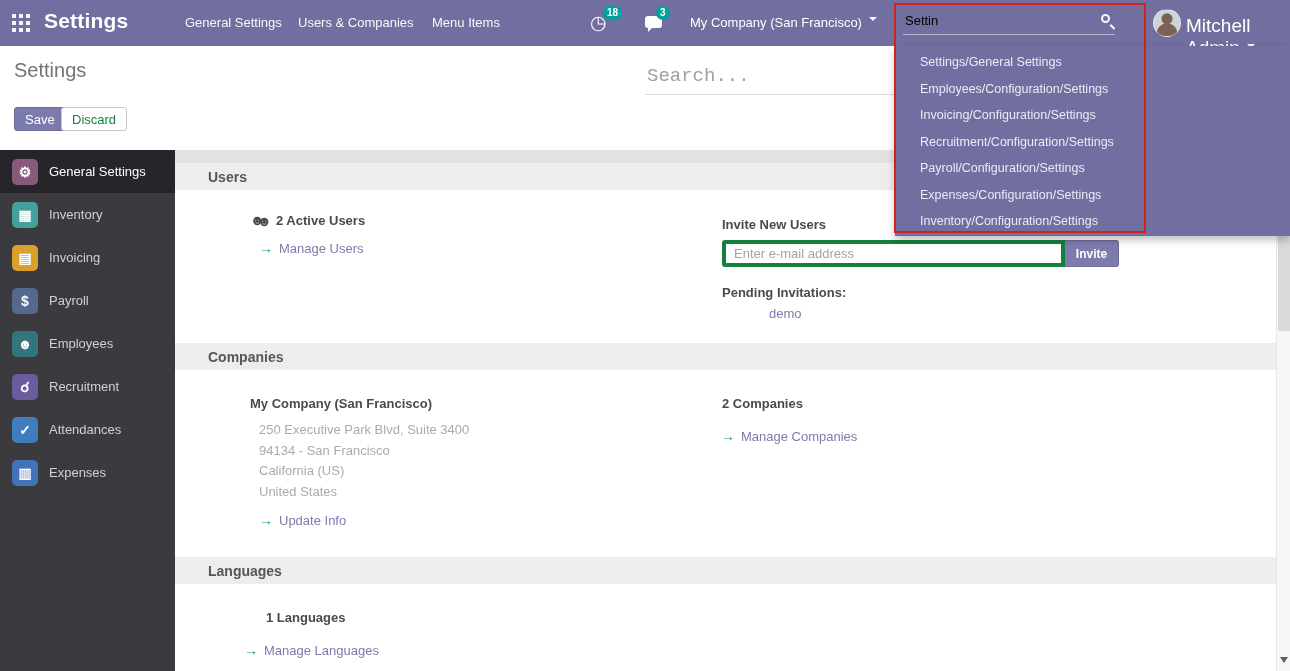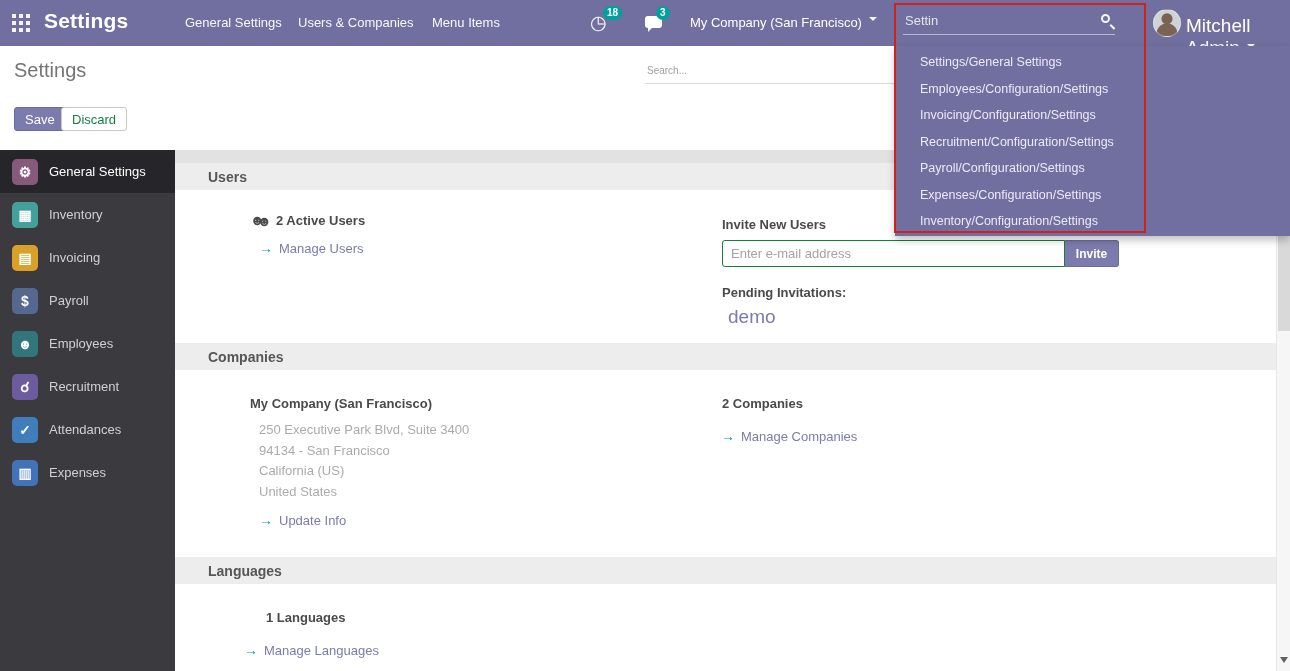--- a/index.html
+++ b/index.html
@@ -31,21 +31,21 @@
   .caret-down { display:inline-block; margin-left:7px; vertical-align:2px;
                 border:4px solid transparent; border-top-color:rgba(255,255,255,.95); }
   .avatar { position:absolute; left:1153px; top:9px; width:28px; height:28px; border-radius:50%; cursor:pointer;
             background: radial-gradient(circle at 50% 34%, #7a6353 0 5px, transparent 6px),
                         radial-gradient(circle at 50% 92%, #7a6353 0 10px, transparent 11px),
                         #cfd3d8; border:1px solid rgba(255,255,255,.35); }
 
   
   .nav-search { position:absolute; left:903px; top:7px; width:212px; height:28px; }
   .nav-search input { width:100%; height:100%; background:transparent; border:none; outline:none;
-                      border-bottom:1px solid rgba(255,255,255,.5); color:#e5e5e5; font-size:13px; padding:2px 26px 2px 2px;
+                      border-bottom:1px solid rgba(255,255,255,.5); color:#000000; font-size:13px; padding:2px 26px 2px 2px;
                       font-family:"Liberation Sans", sans-serif; }
   .magnifier-icon { position:absolute; right:5px; top:7px; width:9px; height:9px;
                     border:2px solid rgba(255,255,255,.95); border-radius:50%; cursor:pointer; }
   .magnifier-icon::after { content:""; position:absolute; left:8px; top:8px; width:6px; height:2px;
                            background:rgba(255,255,255,.95); transform:rotate(45deg); transform-origin:0 0; }
 
   
   .search-panel { position:absolute; left:895px; top:46px; width:395px; height:190px;
                   background:#706f9f; z-index:20; box-shadow:0 4px 8px rgba(0,0,0,.25); }
   .sugg { display:block; height:26.5px; line-height:26.5px; padding-left:25px;
@@ -53,21 +53,21 @@
   .search-panel .list { padding-top:3px; }
 
   .annotation-box { position:absolute; left:894px; top:3px; width:252px; height:230px;
                     border:2px solid #d0211c; z-index:30; pointer-events:none; }
 
   
   .control-panel { position:absolute; left:0; top:46px; width:1290px; height:104px; background:#fff; }
   .cp-title { position:absolute; left:14px; top:13px; font-size:20px; font-weight:500; color:#757575; }
   .cp-search { position:absolute; left:645px; top:12px; width:250px; }
   .cp-search input { width:100%; border:none; outline:none; border-bottom:1px solid #dcdcdc;
-                     font-size:10px; padding:7px 2px; color:#15803d; font-family:Liberation Sans, sans-serif; }
+                     font-size:19px; padding:7px 2px; color:#15803d; font-family:Liberation Mono, monospace; }
   .cp-search input::placeholder { color:#a0a0a0; }
   .btn { position:absolute; top:61px; height:24px; font-size:13px; border-radius:3px; cursor:pointer;
          font-family:"Liberation Sans", sans-serif; padding:0 10px; }
   .btn-save { left:14px; background:#7c7bad; border:1px solid #6b6b98; color:#fff; }
   .btn-discard { left:61px; background:#fff; border:1px solid #c8c8c8; color:#15803d; }
 
   
   .sidebar { position:absolute; left:0; top:150px; width:175px; bottom:0; background:#3b3a3f; z-index:2; }
   .side-item { height:43px; display:flex; align-items:center; padding-left:12px; cursor:pointer; color:#cfcfd4; }
   .side-item.active { background:#262529; color:#fff; }
@@ -87,24 +87,24 @@
   .languages-body { height:87px; }
 
   .bold-label { font-size:13px; font-weight:bold; color:#4a4a4a; }
   .row { position:absolute; display:flex; align-items:center; }
   .users-icon { font-size:14px; color:#4a4a4a; width:26px; text-shadow:7px 1px 0 #4a4a4a; }
 
   .link-row { position:absolute; display:flex; align-items:center; cursor:pointer; }
   .arrow-right { color:#00a09d; font-weight:bold; font-size:14px; margin-right:6px; }
   .arrow-right::before { content:"→"; }
   .link-text { font-size:13px; color:#7c7bad; }
-  .link-plain { font-size:19px; color:#7c7bad; cursor:pointer; position:absolute; }
+  .link-plain { font-size:13px; color:#7c7bad; cursor:pointer; position:absolute;margin-left:41px; }
 
   .invite-group { position:absolute; display:flex; }
-  .invite-group input { width:343px; height:27px; border:1px solid #15803d; border-radius:3px 0 0 3px;
+  .invite-group input { width:343px; height:27px; border:4px solid #15803d; border-radius:3px 0 0 3px;
                         font-size:13px; padding:0 8px; color:#444; outline:none;
                         font-family:"Liberation Sans", sans-serif; }
   .invite-group input::placeholder { color:#a3a3a3; }
   .invite-btn { width:54px; height:27px; background:#7c7bad; border:1px solid #6b6b98; border-left:none;
                 border-radius:0 3px 3px 0; color:#fff; font-size:12px; font-weight:bold; cursor:pointer;
                 font-family:"Liberation Sans", sans-serif; }
 
   .address { position:absolute; font-size:13px; color:#ababab; line-height:20.5px; }
 
   

